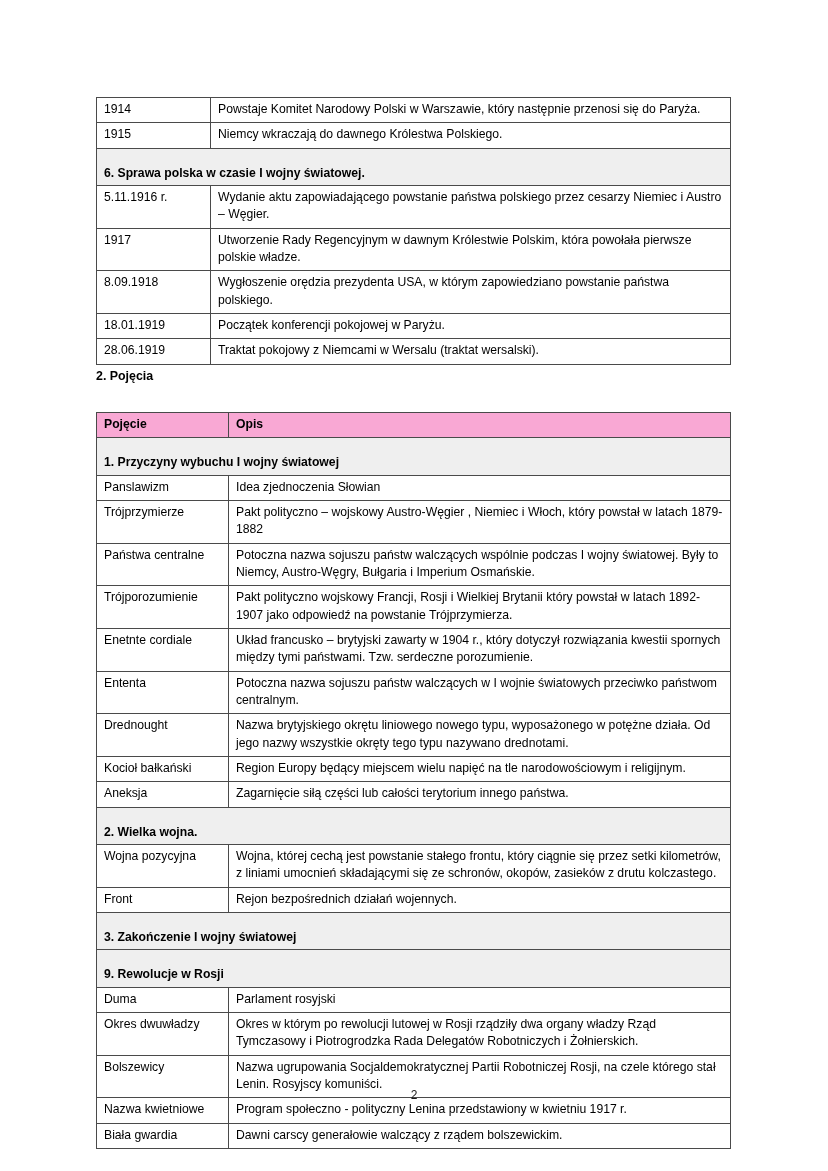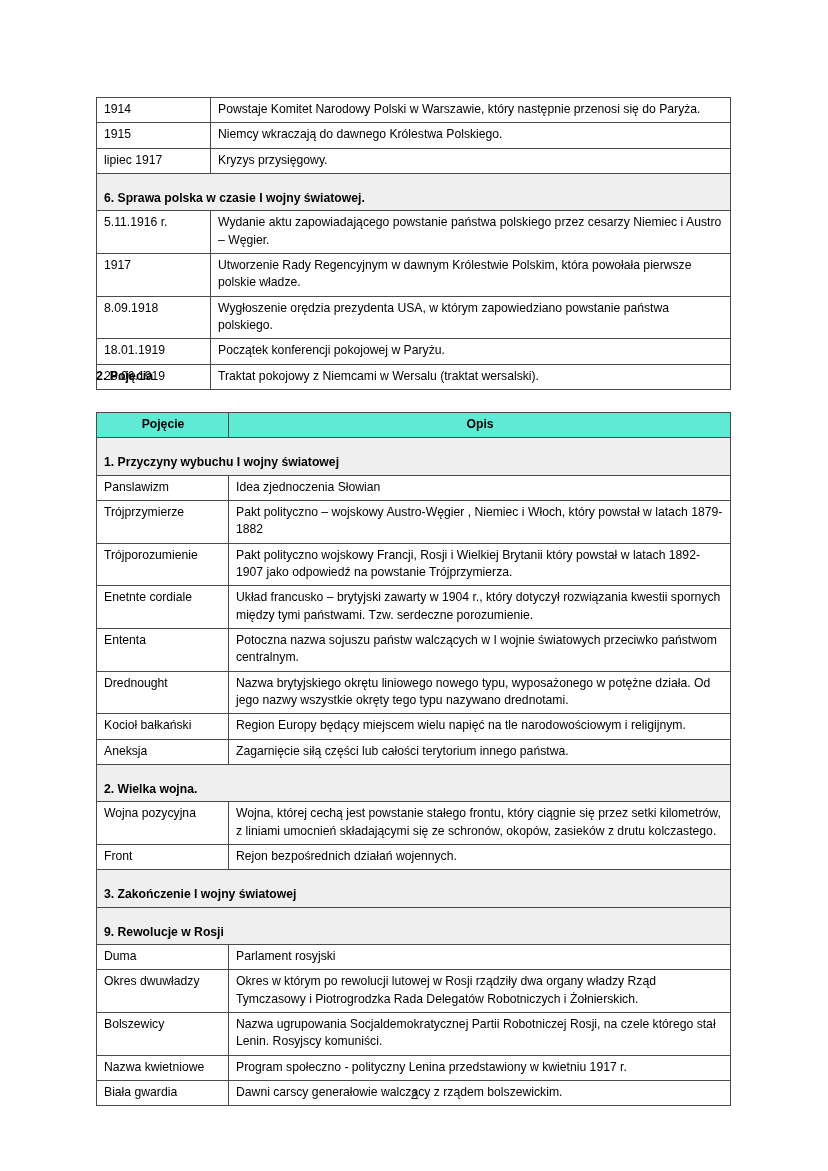--- a/index.html
+++ b/index.html
@@ -57,23 +57,23 @@
   
   tr.section-row > td {
     background: #efefef;
     font-weight: bold;
     padding-top: 16px;
     padding-bottom: 3px;
   }
 
   
   tr.head-row > th {
-    background: #5eead4;
+    background: #f9a8d4;
     font-weight: bold;
-    text-align: center;
+    text-align: left;
     padding-top: 3px;
     padding-bottom: 4px;
   }
 
   
   .section-heading {
     position: absolute;
     left: 96px;
     top: 369px;
     font-size: 12.4px;
@@ -101,24 +101,20 @@
       <col>
     </colgroup>
     <tbody>
         <tr>
           <td class="key-cell key-bold">1914</td>
           <td>Powstaje Komitet Narodowy Polski w Warszawie, który następnie przenosi się do Paryża.</td>
         </tr>
         <tr>
           <td class="key-cell key-bold">1915</td>
           <td>Niemcy wkraczają do dawnego Królestwa Polskiego.</td>
-        </tr>
-        <tr>
-          <td class="key-cell">lipiec 1917</td>
-          <td>Kryzys przysięgowy.</td>
         </tr>
         <tr class="section-row">
           <td colspan="2">6. Sprawa polska w czasie I wojny światowej.</td>
         </tr>
         <tr>
           <td class="key-cell key-bold">5.11.1916 r.</td>
           <td>Wydanie aktu  zapowiadającego powstanie państwa polskiego przez cesarzy Niemiec i Austro – Węgier.</td>
         </tr>
         <tr>
           <td class="key-cell key-bold">1917</td>
@@ -158,20 +154,24 @@
         </tr>
         <tr>
           <td class="key-cell">Panslawizm</td>
           <td>Idea zjednoczenia Słowian</td>
         </tr>
         <tr>
           <td class="key-cell">Trójprzymierze</td>
           <td>Pakt polityczno – wojskowy  Austro-Węgier , Niemiec i Włoch, który powstał w latach 1879-1882</td>
         </tr>
         <tr>
+          <td class="key-cell">Państwa centralne</td>
+          <td>Potoczna nazwa sojuszu państw walczących wspólnie podczas I wojny światowej. Były to Niemcy, Austro-Węgry, Bułgaria i Imperium Osmańskie.</td>
+        </tr>
+        <tr>
           <td class="key-cell">Trójporozumienie</td>
           <td>Pakt polityczno wojskowy Francji, Rosji i Wielkiej Brytanii który powstał w latach 1892-1907 jako odpowiedź na powstanie Trójprzymierza.</td>
         </tr>
         <tr>
           <td class="key-cell">Enetnte cordiale</td>
           <td>Układ francusko – brytyjski zawarty w 1904 r., który dotyczył rozwiązania kwestii spornych między tymi państwami.  Tzw. serdeczne porozumienie.</td>
         </tr>
         <tr>
           <td class="key-cell">Ententa</td>
           <td>Potoczna nazwa sojuszu państw walczących w I wojnie światowych przeciwko państwom centralnym.</td>

